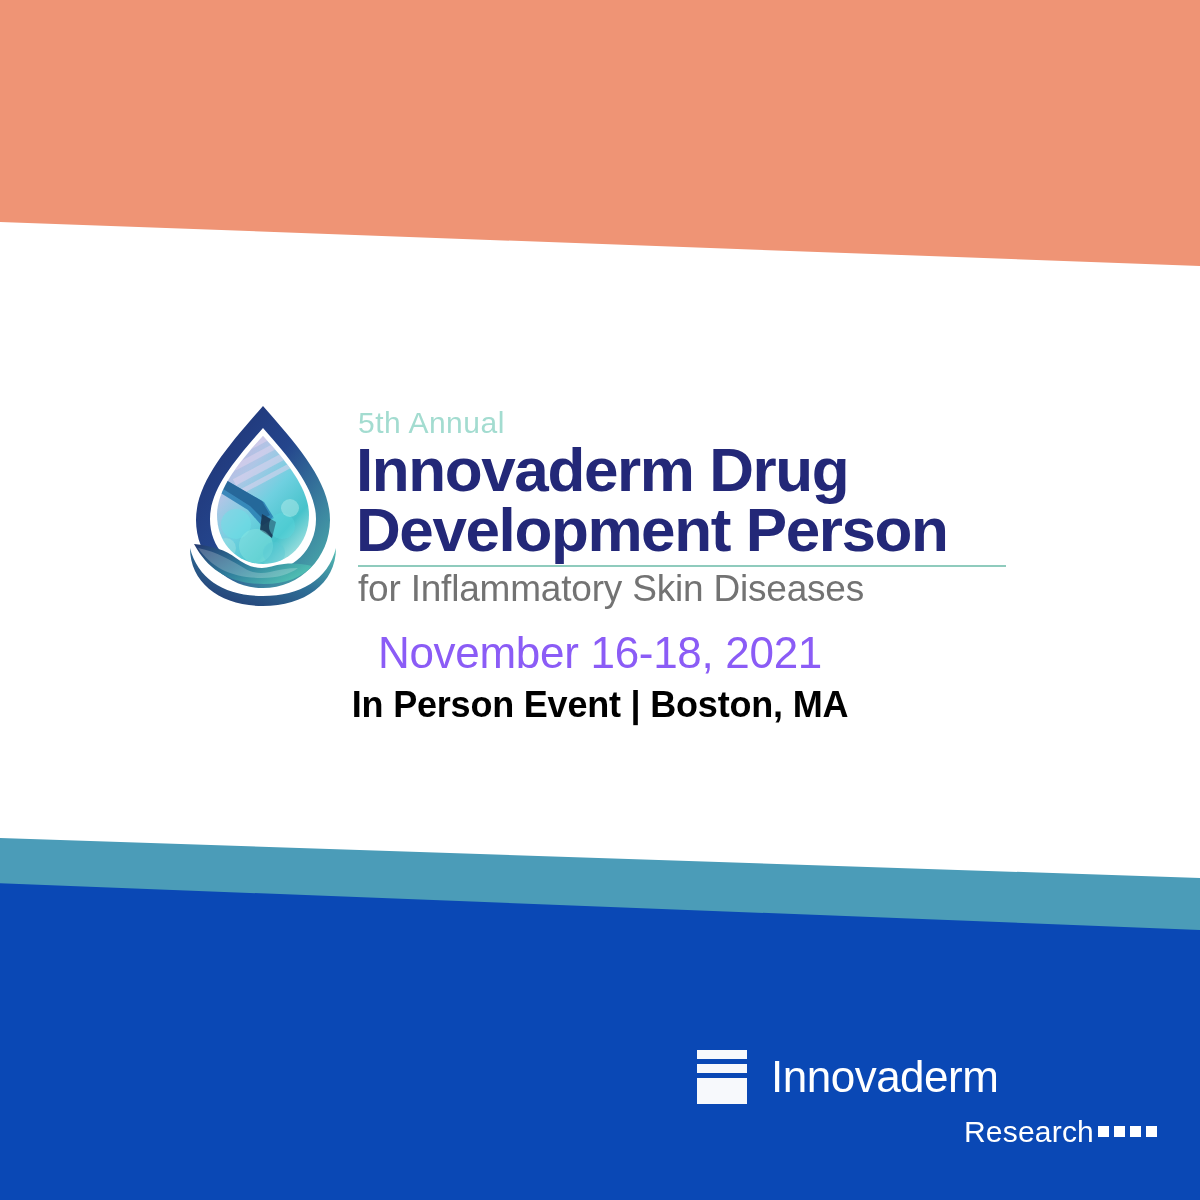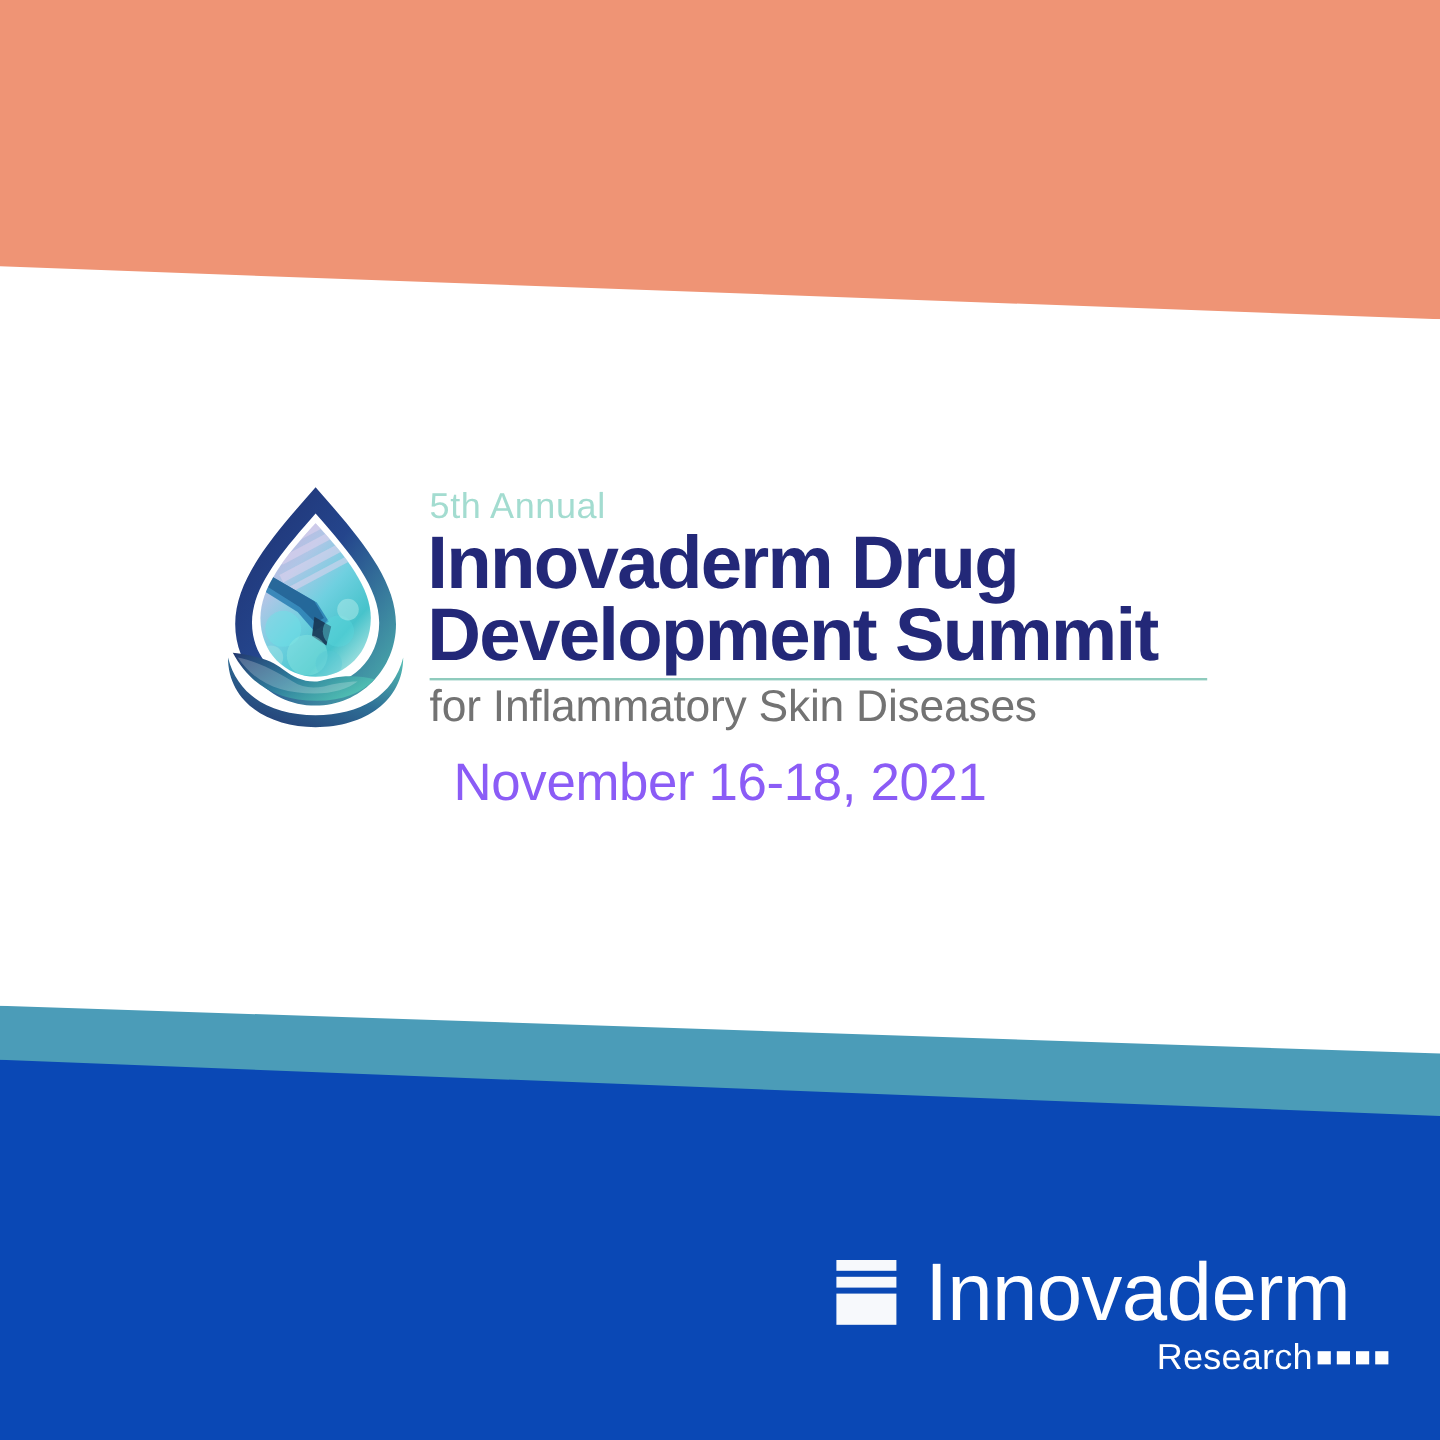--- a/index.html
+++ b/index.html
@@ -161,21 +161,21 @@
 
   .sponsor-mark-bar {
     background: #F7F9FC;
     width: 100%;
   }
   .sponsor-mark-bar.thin { height: 9px; }
   .sponsor-mark-bar.thick { height: 26px; }
 
   #sponsor-name {
     margin-left: 24px;
-    font-size: 68px;
+    font-size: 44px;
     font-weight: 300;
     color: #FFFFFF;
     letter-spacing: -0.5px;
     line-height: 1;
   }
 
   #sponsor-sub {
     display: flex;
     align-items: center;
     justify-content: flex-end;
@@ -274,28 +274,29 @@
       <path d="M16 146 C30 172 52 186 86 186 C108 186 124 179 134 168
                C126 166 116 165 106 166 C96 167 90 170 84 170
                C74 170 66 166 58 160 C48 152 34 148 16 146 Z" fill="url(#gradHand)"></path>
       <path d="M20 150 C34 170 54 180 84 180 C100 180 112 176 120 170
                C110 170 100 172 92 174 C82 176 74 175 66 170 C54 163 40 154 20 150 Z" fill="#FFFFFF" opacity="0.22"></path>
     </svg>
 
     <div id="logo-wordmark">
       <div id="event-edition">5th Annual</div>
       <div class="event-title-line">Innovaderm Drug</div>
-      <div class="event-title-line">Development Summit</div>
+      <div class="event-title-line">Development Person</div>
       <div id="event-rule"></div>
       <div id="event-subtitle">for Inflammatory Skin Diseases</div>
     </div>
   </div>
 
   <div id="event-details">
     <div id="event-date">November 16-18, 2021</div>
+    <div id="event-location">In Person Event | Boston, MA</div>
   </div>
 
   <div id="sponsor-logo">
     <div id="sponsor-primary">
       <div id="sponsor-mark">
         <div class="sponsor-mark-bar thin"></div>
         <div class="sponsor-mark-bar thin"></div>
         <div class="sponsor-mark-bar thick"></div>
       </div>
       <div id="sponsor-name">Innovaderm</div>

